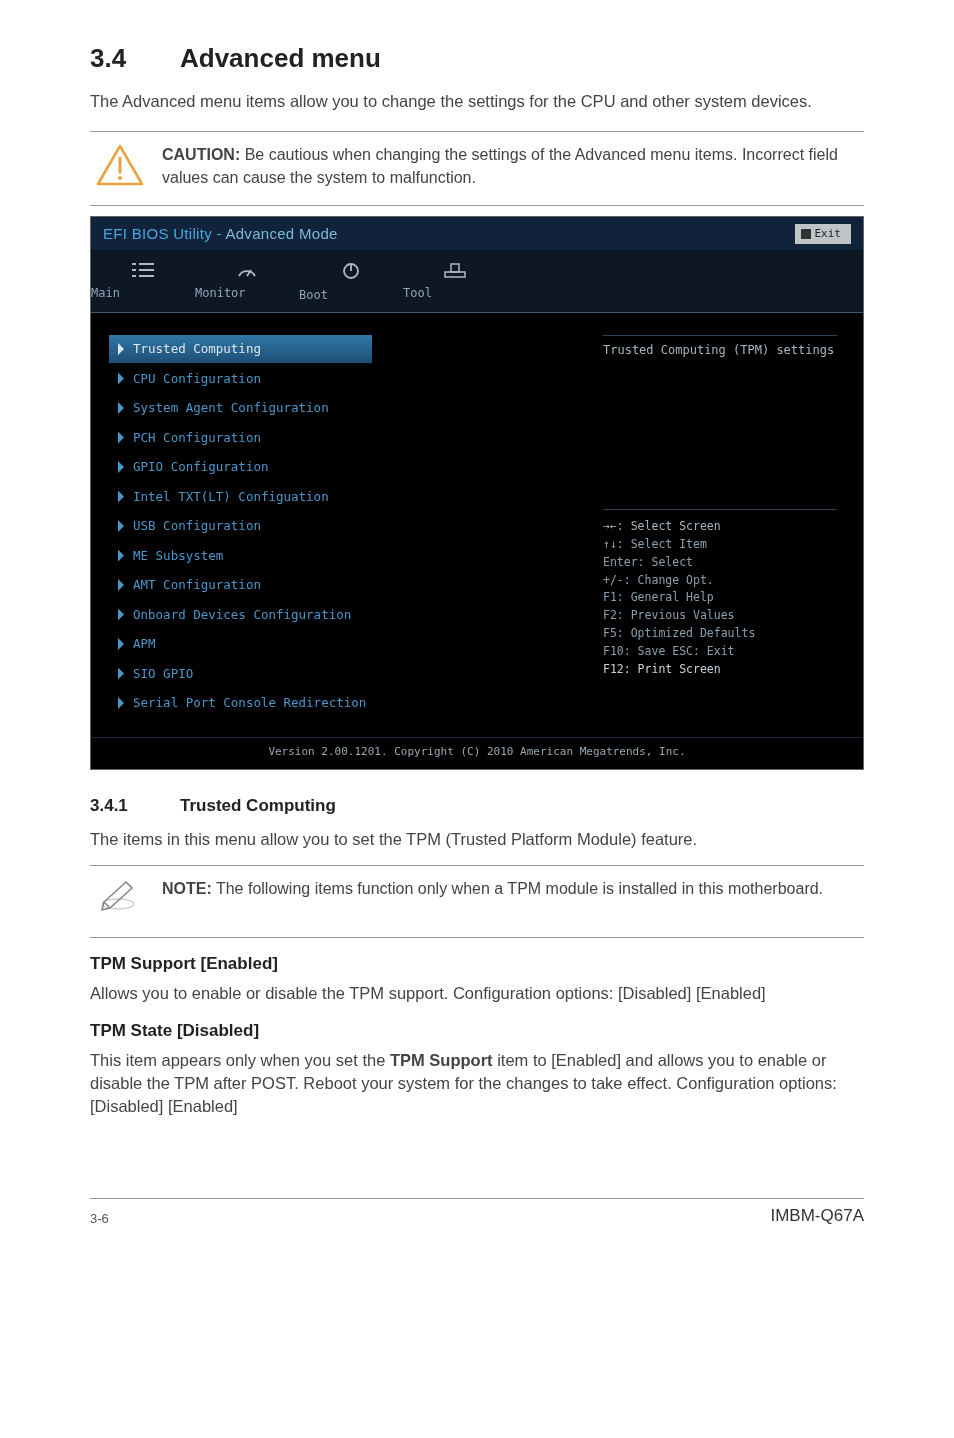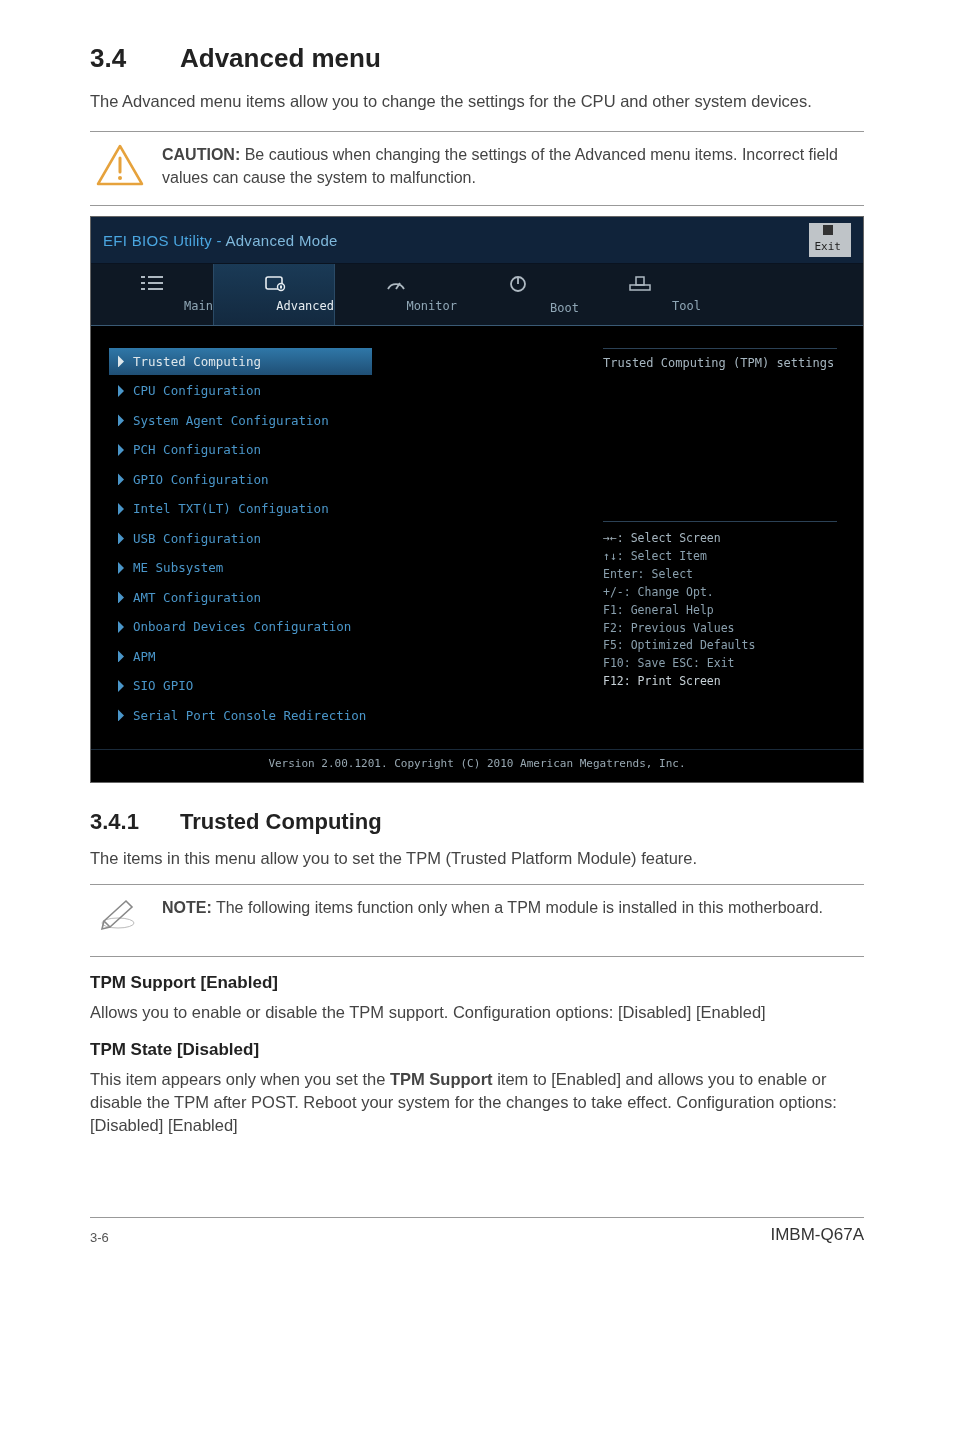--- a/index.html
+++ b/index.html
@@ -24,45 +24,45 @@
 
   
   .bios-wrap { border: 1px solid #666; margin: 10px 0 24px 0; background:#000000; }
   .bios-titlebar {
     display:flex; justify-content:space-between; align-items:center;
     background:#10233a; padding:6px 12px; color:#4aa6e0; font-family:Arial,sans-serif;
     border-bottom:1px solid #0a1320;
   }
   .bios-titlebar .title { font-size:15px; letter-spacing:0.3px; }
   .bios-titlebar .title .mode { color:#7fb8db; }
-  .bios-exit { background:#bfc4c8; color:#222; font-size:11px; padding:2px 10px 2px 6px; display:flex; align-items:center; gap:4px; font-family:monospace;flex-direction:column; }
+  .bios-exit { background:#bfc4c8; color:#222; font-size:11px; padding:2px 10px 2px 6px; display:flex; align-items:center; gap:4px; font-family:monospace; }
   .bios-exit-icon { width:10px; height:10px; background:#333; display:inline-block; }
 
   .bios-tabs { display:flex; background:#0e1824; border-bottom:1px solid #3a5a75; }
-  .bios-tab { flex:0 0 auto; width:122px; text-align:right; padding:10px 0 8px 0; color:#8fa6b5; font-family:monospace; font-size:12px; position:relative; }
+  .bios-tab { flex:0 0 auto; width:104px; text-align:left; padding:10px 0 8px 0; color:#8fa6b5; font-family:monospace; font-size:12px; position:relative; }
   .bios-tab .tabicon { display:block; margin:0 auto 6px auto; color:#aeb9c2; }
   .bios-tab.active { background:linear-gradient(#1a3a56,#13293f); border-left:1px solid #2a4a66;border-right:1px solid #2a4a66; }
   .bios-tab.active .tabicon, .bios-tab.active span { color:#e8eef2; }
 
   .bios-body { display:flex; padding:22px 18px 18px 18px; min-height:360px; gap:16px; }
   .bios-left { flex:1; }
   .bios-right { flex:0 0 250px; padding:0 8px; }
   .bios-right-head { color:#a6b6c0; font-family:monospace; font-size:12px; border-top:1px solid #2b4155; padding-top:6px; margin-bottom:150px; }
   .bios-help { font-family:monospace; font-size:11.5px; color:#8aa0ae; border-top:1px solid #2b4155; padding-top:8px; line-height:1.55; }
   .bios-help div:first-child { color:#a6b6c0; }
   .bios-help .f12 { color:#c8d2d8; }
 
   .menu-item { display:flex; align-items:center; font-family:monospace; font-size:12.5px; color:#4a96c9; padding:5px 6px; margin-bottom:2px; gap:6px; }
   .menu-item .chev { width:12px; height:12px; background:#4a96c9; clip-path:polygon(25% 0,75% 50%,25% 100%); display:inline-block; }
   .menu-item.sel { background:linear-gradient(#2f77a8,#1f4f75); color:#dfe7eb; width:56%; }
   .menu-item.sel .chev { background:#dfe7eb; }
 
   .bios-footer { text-align:center; font-family:monospace; font-size:11px; color:#98a8b2; padding:6px 0 10px 0; border-top:1px solid #1a2a3a; }
 
-  h2 { font-size:22px; font-weight:bold; color:#222; margin:20px 0 10px 0; }
+  h2 { font-size:17px; font-weight:bold; color:#222; margin:20px 0 10px 0; }
   h2 .num { display:inline-block; width:90px; }
   p.body { color:#444; font-size:16.5px; margin-bottom:14px; }
   h3.cfg { font-size:17px; font-weight:bold; color:#222; margin:14px 0 6px 0; }
 
   .page-footer { display:flex; justify-content:space-between; align-items:flex-end; margin-top:80px; border-top:1px solid #999; padding-top:5px; font-size:13px; color:#555; }
   .page-footer .prod { font-size:17px; color:#333; }
 </style>
 </head>
 <body>
 
@@ -103,28 +103,20 @@
     <div class="bios-tab">
       <svg class="tabicon" width="22" height="18">
           <rect x="0" y="2" width="4" height="2" fill="#aeb9c2"></rect>
           <rect x="7" y="2" width="15" height="2" fill="#aeb9c2"></rect>
           <rect x="0" y="8" width="4" height="2" fill="#aeb9c2"></rect>
           <rect x="7" y="8" width="15" height="2" fill="#aeb9c2"></rect>
           <rect x="0" y="14" width="4" height="2" fill="#aeb9c2"></rect>
           <rect x="7" y="14" width="15" height="2" fill="#aeb9c2"></rect>
         </svg>
       <span>Main</span>
-    </div>
-    <div class="bios-tab active">
-      <svg class="tabicon" width="24" height="18">
-          <rect x="4" y="3" width="16" height="12" rx="2" fill="none" stroke="#e8eef2" stroke-width="1.6"></rect>
-          <circle cx="19" cy="13" r="3.5" fill="#1a3a56" stroke="#e8eef2" stroke-width="1.4"></circle>
-          <rect x="18" y="11.5" width="2" height="3" fill="#e8eef2"></rect>
-        </svg>
-      <span>Advanced</span>
     </div>
     <div class="bios-tab">
       <svg class="tabicon" width="22" height="18">
           <path d="M3 15 A9 9 0 0 1 19 15" fill="none" stroke="#aeb9c2" stroke-width="1.8"></path>
           <line x1="11" y1="15" x2="15" y2="9" stroke="#aeb9c2" stroke-width="1.8"></line>
         </svg>
       <span>Monitor</span>
     </div>
     <div class="bios-tab">
       <svg class="tabicon" width="20" height="20">

